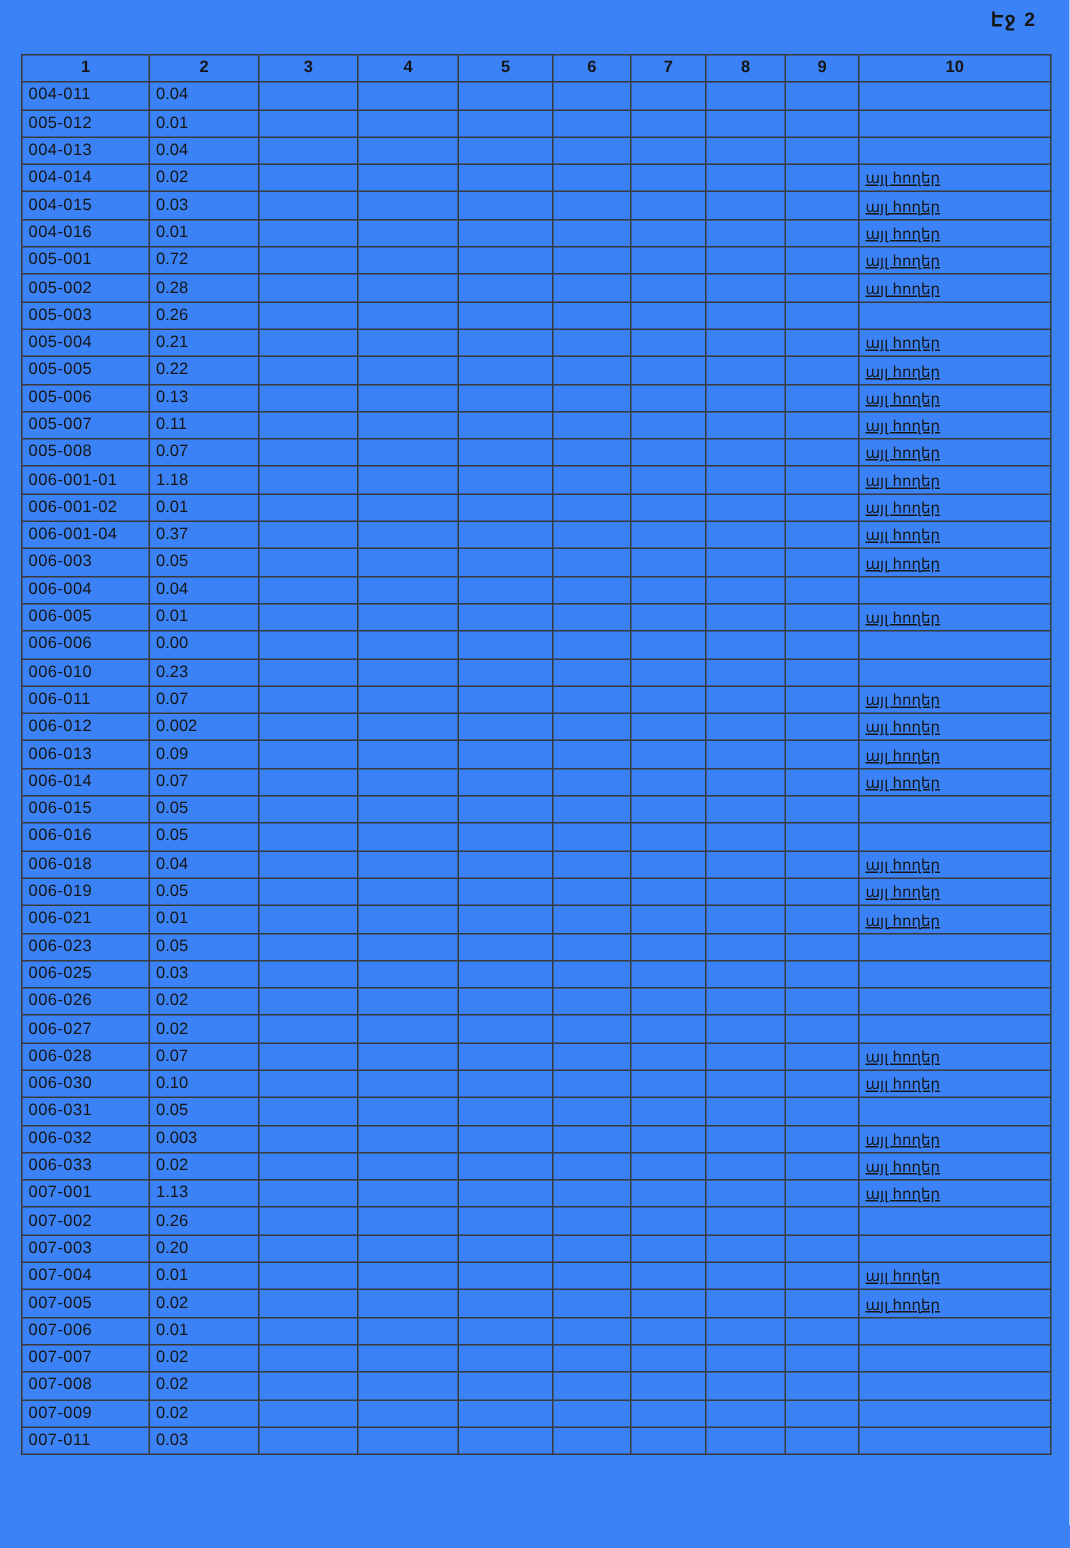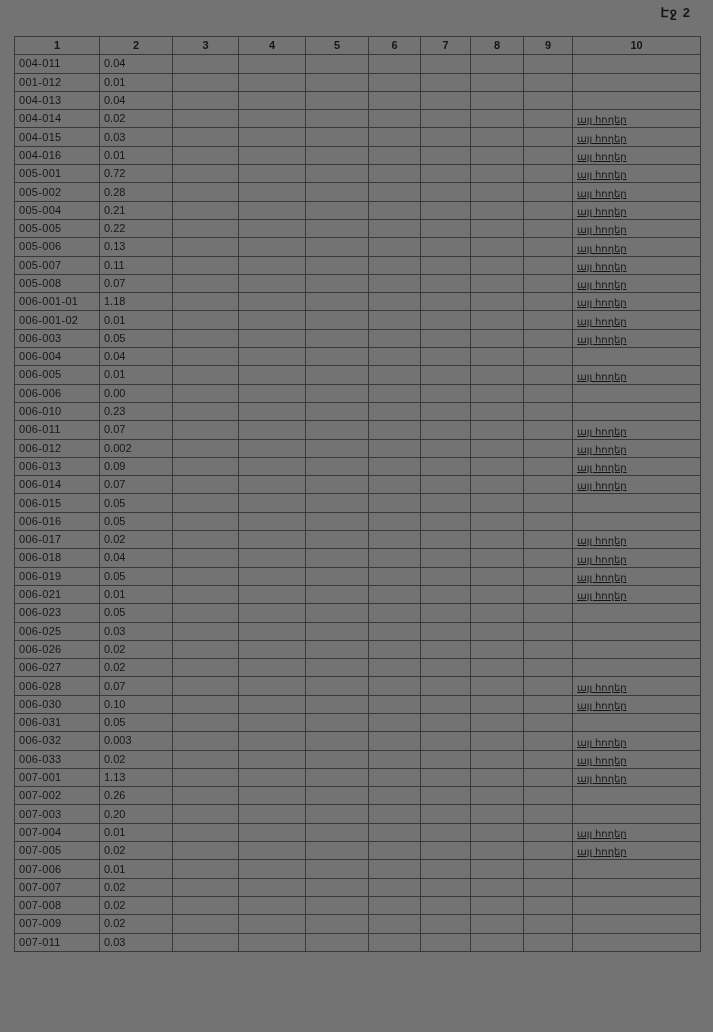--- a/index.html
+++ b/index.html
@@ -6,21 +6,21 @@
     margin: 0;
     padding: 0;
     background: #ffffff;
     font-family: "Liberation Sans", sans-serif;
     color: #161616;
   }
   .page {
     position: relative;
     width: 713px;
     height: 1032px;
-    background: #737373;
+    background: #3b82f6;
     overflow: hidden;
   }
   .page-label {
     position: absolute;
     top: 5px;
     right: 22px;
     font-size: 13px;
     font-weight: bold;
     letter-spacing: 1px;
   }
@@ -105,21 +105,21 @@
           <td></td>
           <td></td>
           <td></td>
           <td></td>
           <td></td>
           <td></td>
           <td></td>
           <td class="note"></td>
         </tr>
         <tr>
-          <td class="code">001-012</td>
+          <td class="code">005-012</td>
           <td class="value">0.01</td>
           <td></td>
           <td></td>
           <td></td>
           <td></td>
           <td></td>
           <td></td>
           <td></td>
           <td class="note"></td>
         </tr>
@@ -189,20 +189,32 @@
           <td></td>
           <td></td>
           <td></td>
           <td></td>
           <td></td>
           <td></td>
           <td></td>
           <td class="note">այլ հողեր</td>
         </tr>
         <tr>
+          <td class="code">005-003</td>
+          <td class="value">0.26</td>
+          <td></td>
+          <td></td>
+          <td></td>
+          <td></td>
+          <td></td>
+          <td></td>
+          <td></td>
+          <td class="note"></td>
+        </tr>
+        <tr>
           <td class="code">005-004</td>
           <td class="value">0.21</td>
           <td></td>
           <td></td>
           <td></td>
           <td></td>
           <td></td>
           <td></td>
           <td></td>
           <td class="note">այլ հողեր</td>
@@ -273,20 +285,32 @@
           <td></td>
           <td></td>
           <td></td>
           <td></td>
           <td></td>
           <td></td>
           <td></td>
           <td class="note">այլ հողեր</td>
         </tr>
         <tr>
+          <td class="code">006-001-04</td>
+          <td class="value">0.37</td>
+          <td></td>
+          <td></td>
+          <td></td>
+          <td></td>
+          <td></td>
+          <td></td>
+          <td></td>
+          <td class="note">այլ հողեր</td>
+        </tr>
+        <tr>
           <td class="code">006-003</td>
           <td class="value">0.05</td>
           <td></td>
           <td></td>
           <td></td>
           <td></td>
           <td></td>
           <td></td>
           <td></td>
           <td class="note">այլ հողեր</td>
@@ -403,32 +427,20 @@
           <td class="code">006-016</td>
           <td class="value">0.05</td>
           <td></td>
           <td></td>
           <td></td>
           <td></td>
           <td></td>
           <td></td>
           <td></td>
           <td class="note"></td>
-        </tr>
-        <tr>
-          <td class="code">006-017</td>
-          <td class="value">0.02</td>
-          <td></td>
-          <td></td>
-          <td></td>
-          <td></td>
-          <td></td>
-          <td></td>
-          <td></td>
-          <td class="note">այլ հողեր</td>
         </tr>
         <tr>
           <td class="code">006-018</td>
           <td class="value">0.04</td>
           <td></td>
           <td></td>
           <td></td>
           <td></td>
           <td></td>
           <td></td>

